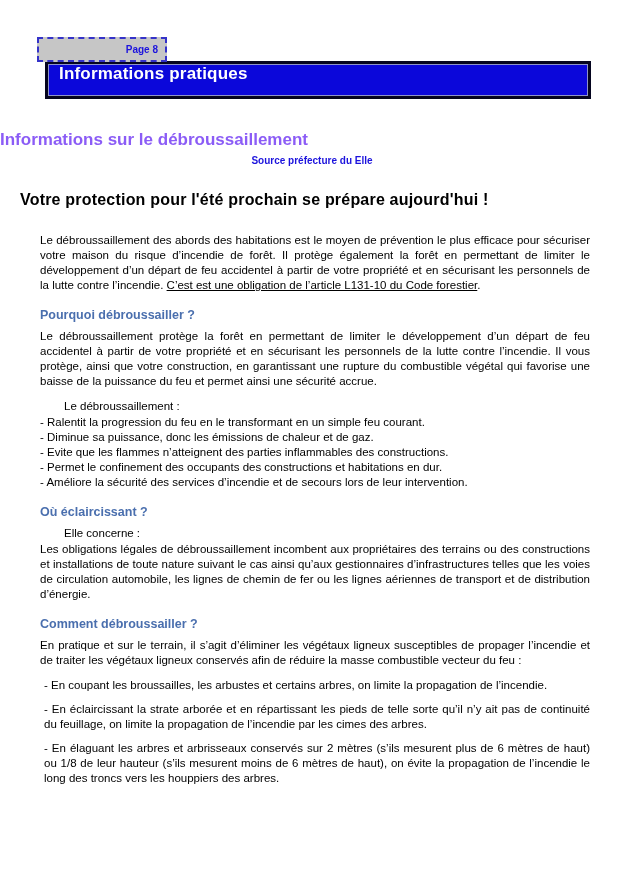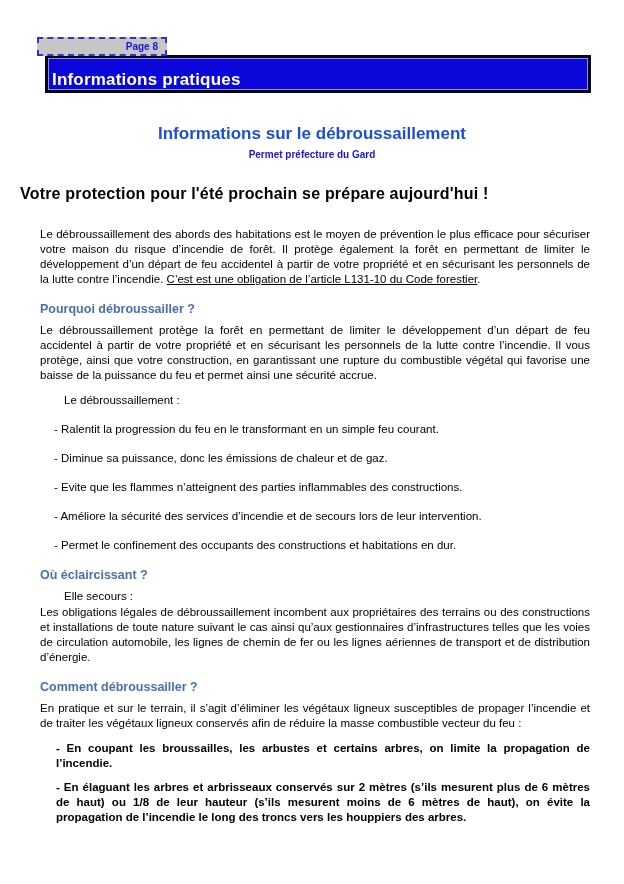--- a/index.html
+++ b/index.html
@@ -11,21 +11,21 @@
     overflow: hidden;
     font-family: "Liberation Sans", sans-serif;
     color: #000000;
     box-sizing: border-box;
     padding-top: 37px;
   }
   
   .page-tab {
     margin-left: 37px;
     width: 130px;
-    height: 19px;
+    height: 25px;
     background: #c6c6c6;
     border: 2px dashed #3432c9;
     box-sizing: border-box;
     display: flex;
     align-items: center;
     justify-content: flex-end;
     padding-right: 7px;
     position: relative;
     z-index: 2;
   }
@@ -37,36 +37,36 @@
   
   .banner {
     margin-left: 45px;
     width: 546px;
     height: 38px;
     background: #0b07da;
     border: 3px solid #05051f;
     box-shadow: inset 0 0 0 1px #8f93c9;
     box-sizing: border-box;
     display: flex;
-    align-items: flex-end;
-    padding-left: 4px;
+    align-items: flex-start;
+    padding-left: 11px;
     margin-top: -1px;
   }
   .banner span {
     color: #ffffff;
     font-weight: bold;
     font-size: 17px;
     letter-spacing: 0.2px;
   }
   .doc-title {
     margin: 31px 0 0 0;
-    text-align: center;
+    text-align: left;
     font-size: 17px;
     font-weight: bold;
-    color: #1d4ed8;
+    color: #8b5cf6;
   }
   .doc-source {
     margin-top: 5px;
     text-align: center;
     font-size: 10px;
     font-weight: bold;
     color: #1c13dd;
   }
   .headline {
     margin: 25px 20px 0 20px;
@@ -90,77 +90,77 @@
     text-align: left;
     padding-left: 24px;
   }
   .section-heading {
     margin: 15px 0 6px 0;
     font-size: 12.5px;
     font-weight: bold;
     color: #4a6fae;
   }
   .bullets-tight p {
-    margin: 14px;
+    margin: 0;
     text-align: justify;
   }
   .bullets-tight { margin-bottom: 10px; }
   .bullets-spaced p {
-    margin: 0 0 9px 16px;
+    margin: 0 0 9px 4px;
     text-align: justify;
-    font-weight: bold;
   }
   .underline { text-decoration: underline; color:#000; }
 </style>
 </head>
 <body>
 
 <div class="page">
 
   <div class="page-tab">
     <span>Page 8</span>
   </div>
 
   <div class="banner">
     <span>Informations pratiques</span>
   </div>
 
   <h1 class="doc-title">Informations sur le débroussaillement</h1>
-  <div class="doc-source">Permet préfecture du Gard</div>
+  <div class="doc-source">Source préfecture du Elle</div>
   <h2 class="headline">Votre protection pour l'été prochain se prépare aujourd'hui !</h2>
 
   <div class="body-area">
 
     <p class="para"><span>Le débroussaillement des abords des habitations est le moyen de prévention le plus efficace pour sécuriser votre maison du risque d’incendie de forêt. Il protège également la forêt en permettant de limiter le développement d’un départ de feu accidentel à partir de votre propriété et en sécurisant les personnels de la lutte contre l’incendie. </span><span class="underline">C’est est une obligation de l’article L131-10 du Code forestier</span><span>.</span></p>
 
     <section>
       <h3 class="section-heading">Pourquoi débroussailler ?</h3>
       <p class="para">Le débroussaillement protège la forêt en permettant de limiter le développement d’un départ de feu accidentel à partir de votre propriété et en sécurisant les personnels de la lutte contre l’incendie. Il vous protège, ainsi que votre construction, en garantissant une rupture du combustible végétal qui favorise une baisse de la puissance du feu et permet ainsi une sécurité accrue.</p>
       <p class="lead">Le débroussaillement :</p>
       <div class="bullets-tight">
         <p>- Ralentit la progression du feu en le transformant en un simple feu courant.</p>
         <p>- Diminue sa puissance, donc les émissions de chaleur et de gaz.</p>
         <p>- Evite que les flammes n’atteignent des parties inflammables des constructions.</p>
+        <p>- Permet le confinement des occupants des constructions et habitations en dur.</p>
         <p>- Améliore la sécurité des services d’incendie et de secours lors de leur intervention.</p>
-        <p>- Permet le confinement des occupants des constructions et habitations en dur.</p>
       </div>
     </section>
 
     <section>
       <h3 class="section-heading">Où éclaircissant ?</h3>
-      <p class="lead">Elle secours :</p>
+      <p class="lead">Elle concerne :</p>
     </section>
 
     <section>
       <p class="para">Les obligations légales de débroussaillement incombent aux propriétaires des terrains ou des constructions et installations de toute nature suivant le cas ainsi qu’aux gestionnaires d’infrastructures telles que les voies de circulation automobile, les lignes de chemin de fer ou les lignes aériennes de transport et de distribution d’énergie.</p>
     </section>
 
     <section>
       <h3 class="section-heading">Comment débroussailler ?</h3>
       <p class="para">En pratique et sur le terrain, il s’agit d’éliminer les végétaux ligneux susceptibles de propager l’incendie et de traiter les végétaux ligneux conservés afin de réduire la masse combustible vecteur du feu :</p>
       <div class="bullets-spaced">
         <p>- En coupant les broussailles, les arbustes et certains arbres, on limite la propagation de l’incendie.</p>
+        <p>- En éclaircissant la strate arborée et en répartissant les pieds de telle sorte qu’il n’y ait pas de continuité du feuillage, on limite la propagation de l’incendie par les cimes des arbres.</p>
         <p>- En élaguant les arbres et arbrisseaux conservés sur 2 mètres (s’ils mesurent plus de 6 mètres de haut) ou 1/8 de leur hauteur (s’ils mesurent moins de 6 mètres de haut), on évite la propagation de l’incendie le long des troncs vers les houppiers des arbres.</p>
       </div>
     </section>
 
   </div>
 </div>
 
 </body></html>

